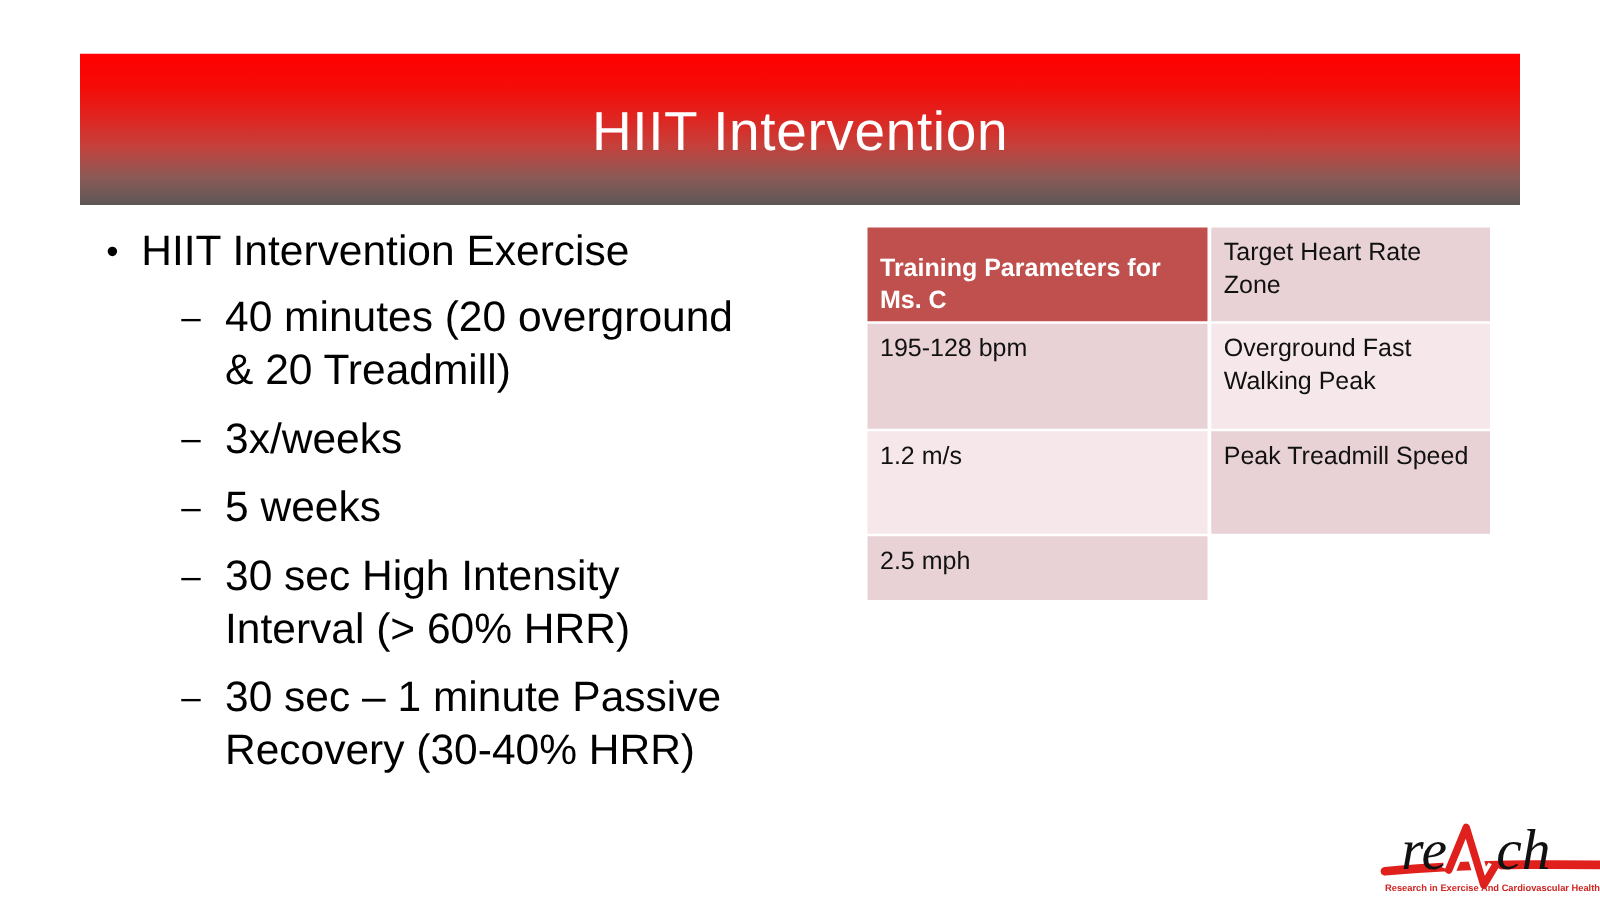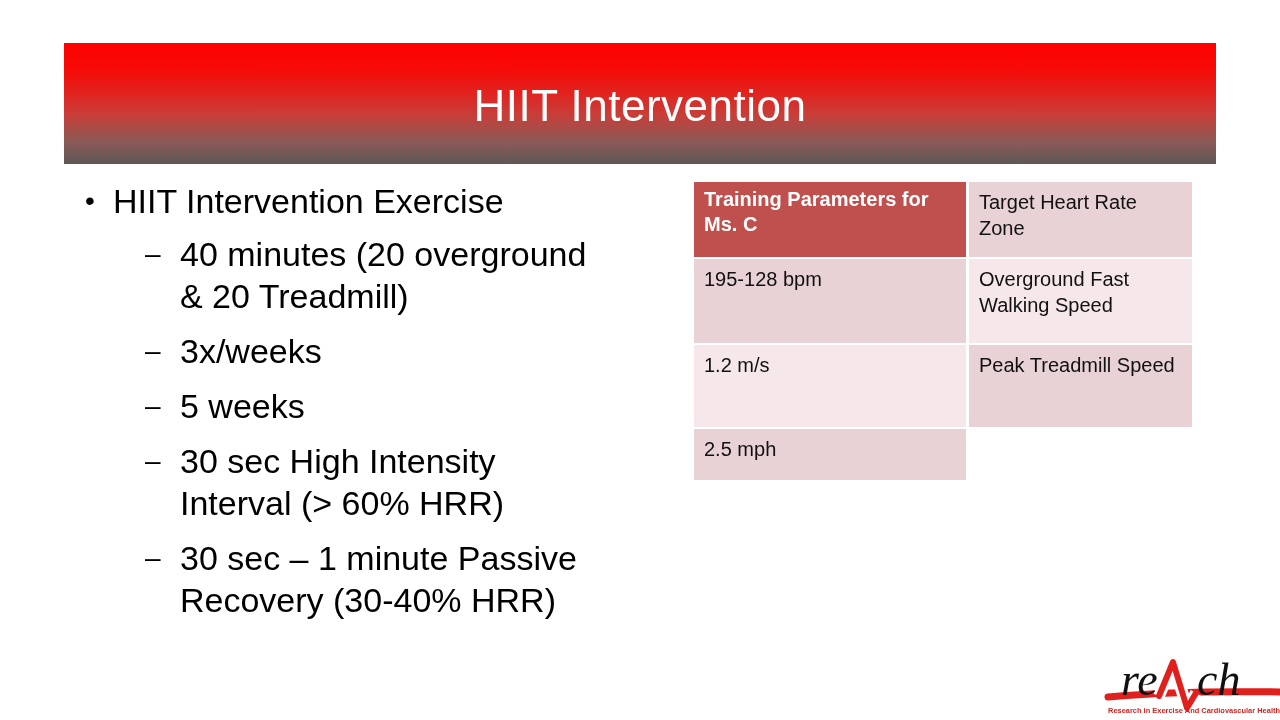--- a/index.html
+++ b/index.html
@@ -45,21 +45,21 @@
     position:absolute;left:694px;top:182px;width:498px;
     display:grid;
     grid-template-columns:272px 1fr;
     grid-template-rows:75px 84px 82px 51px;
     column-gap:3px;row-gap:2px;
   }
   .tcell{overflow:hidden;}
   .tcell .inner{max-width:230px;}
   .th{
     background:#c0504d;color:#ffffff;font-weight:bold;
-    font-size:20px;line-height:25px;padding:5px 10px 0 10px;
+    font-size:20px;line-height:25px;padding:21px 10px 0 10px;
   }
   .td{
     font-size:20px;line-height:26px;padding:7px 10px 0 10px;color:#111;
   }
   .band-dark{background:#e8d2d6;}
   .band-light{background:#f6e8ea;}
 
   
   #logo{position:absolute;left:1075px;top:650px;width:182px;height:66px;margin-left:28px;}
 </style>
@@ -106,21 +106,21 @@
     </div>
 
     <div class="tcell td band-dark">
       <div class="inner">Target Heart Rate Zone</div>
     </div>
     <div class="tcell td band-dark">
       <div class="inner">195-128 bpm</div>
     </div>
 
     <div class="tcell td band-light">
-      <div class="inner">Overground Fast Walking Speed</div>
+      <div class="inner">Overground Fast Walking Peak</div>
     </div>
     <div class="tcell td band-light">
       <div class="inner">1.2 m/s</div>
     </div>
 
     <div class="tcell td band-dark">
       <div class="inner">Peak Treadmill Speed</div>
     </div>
     <div class="tcell td band-dark">
       <div class="inner">2.5 mph</div>

